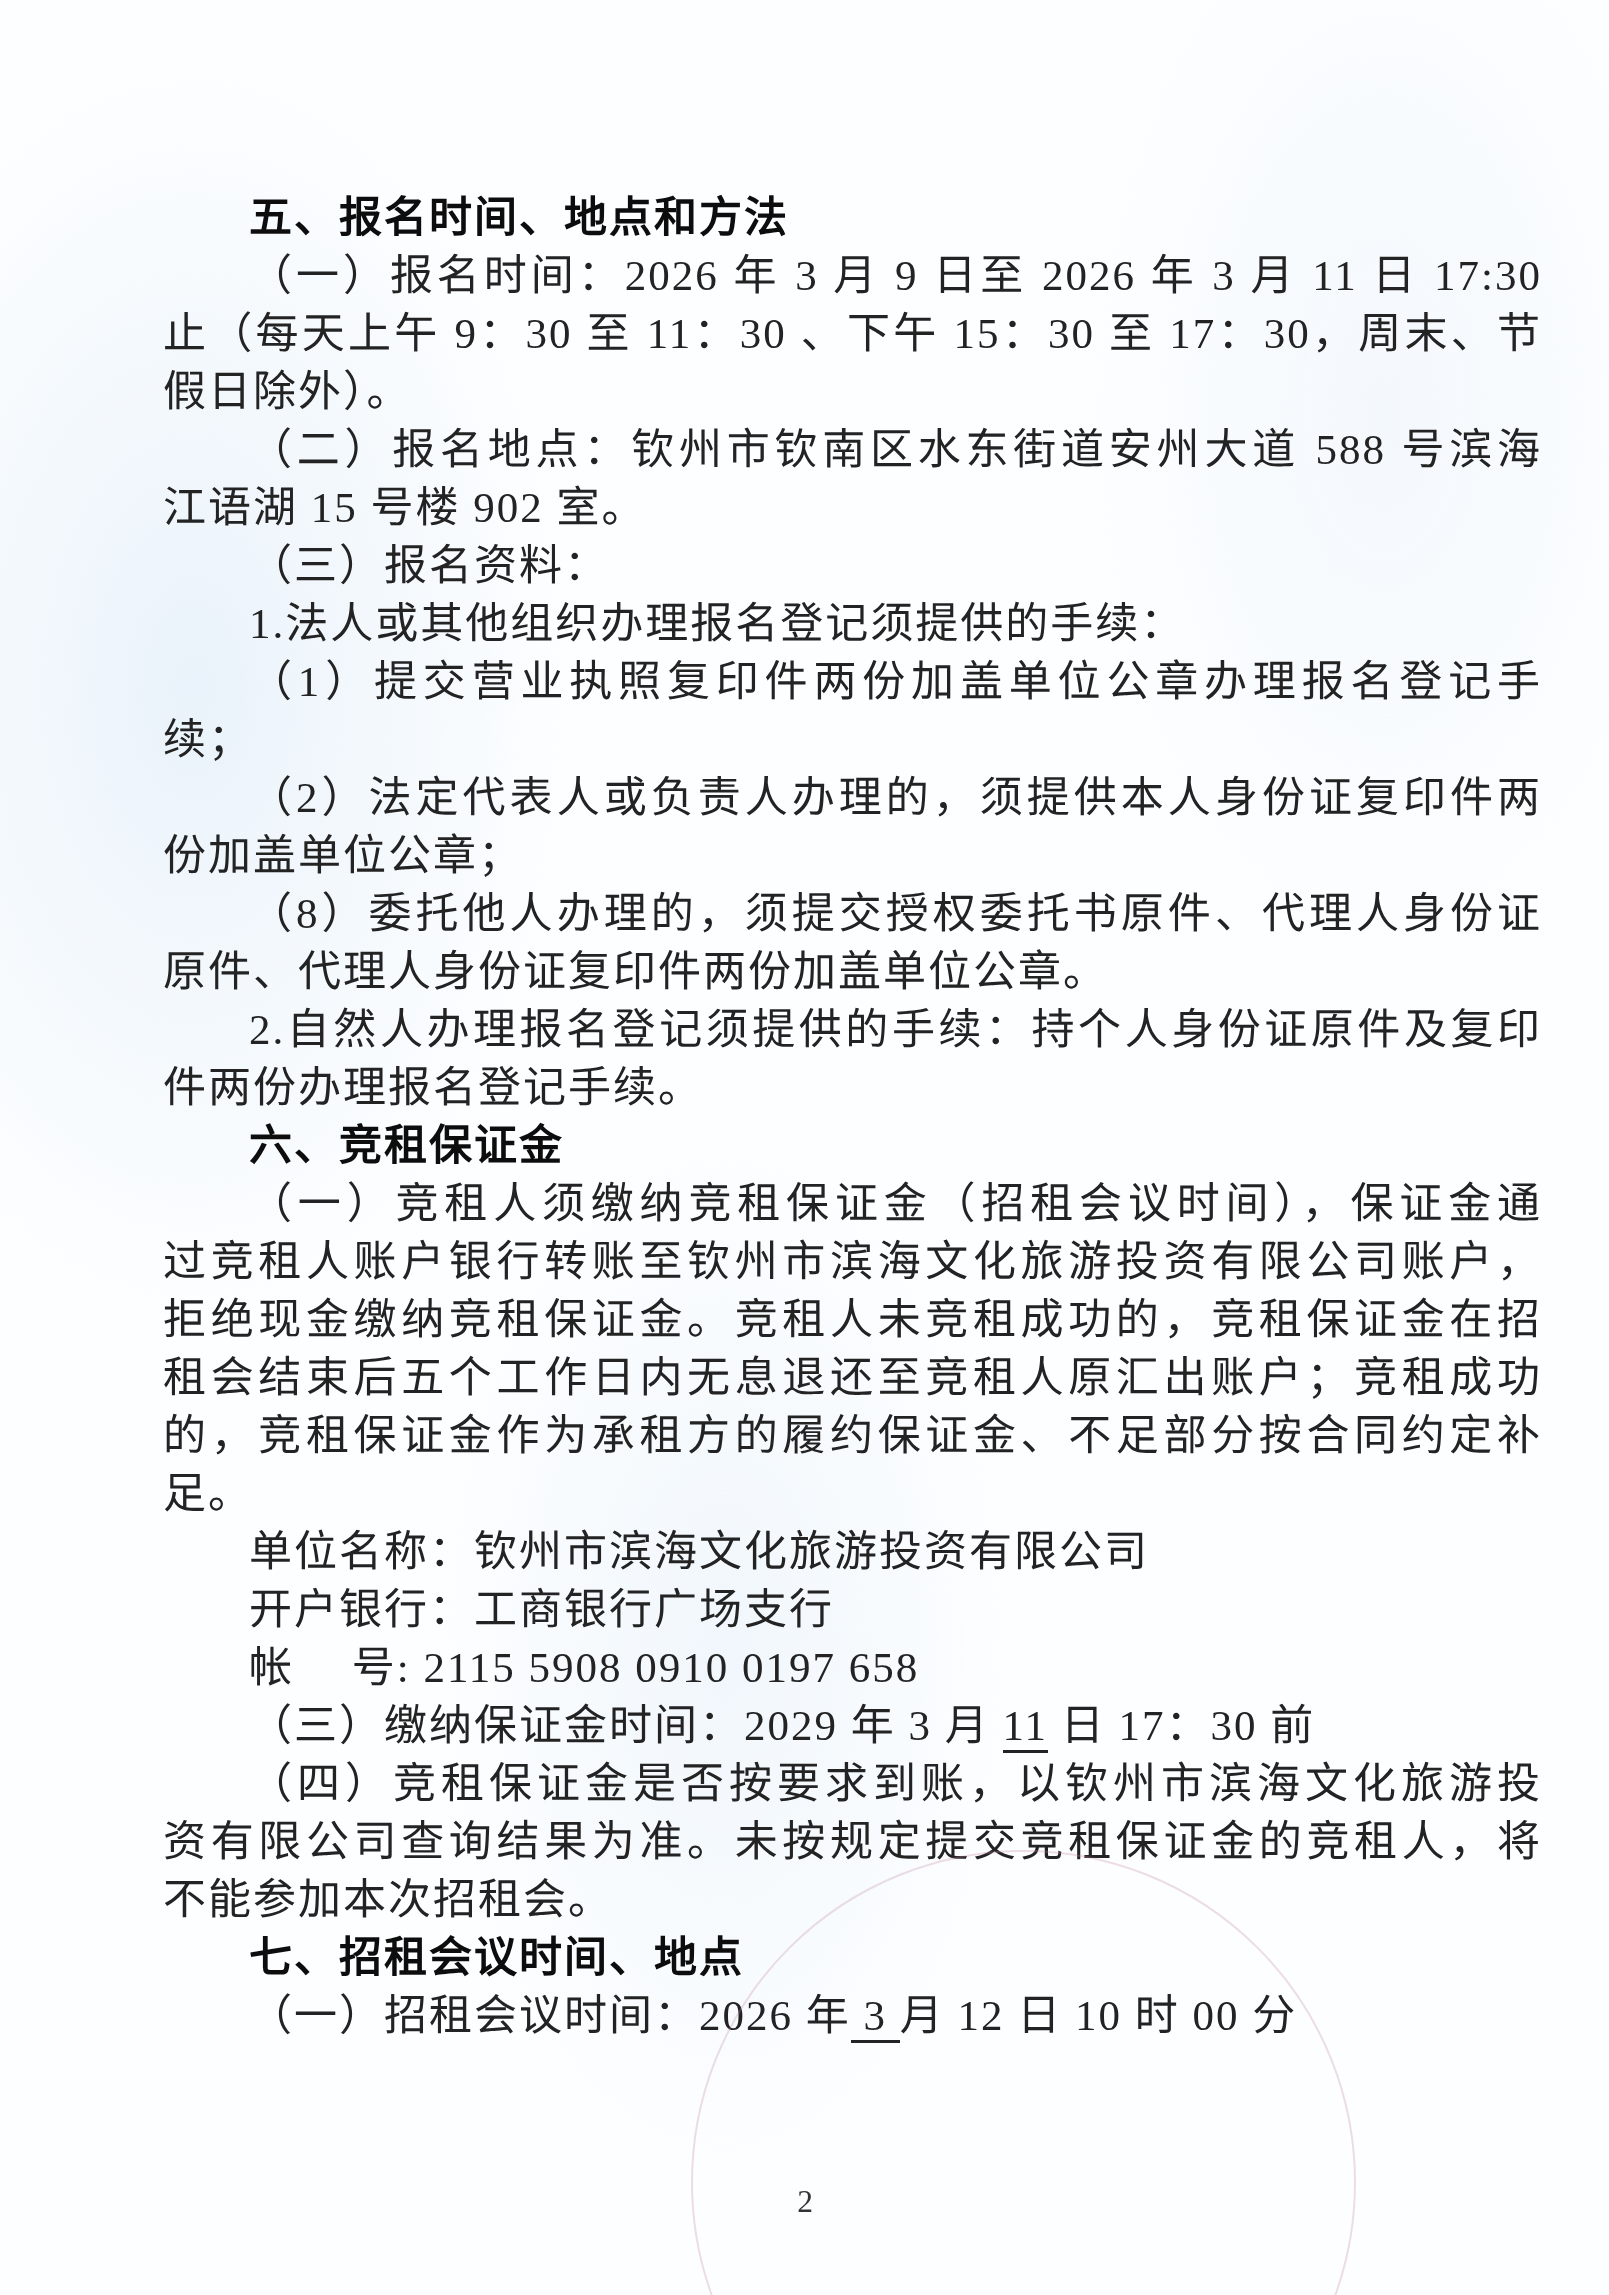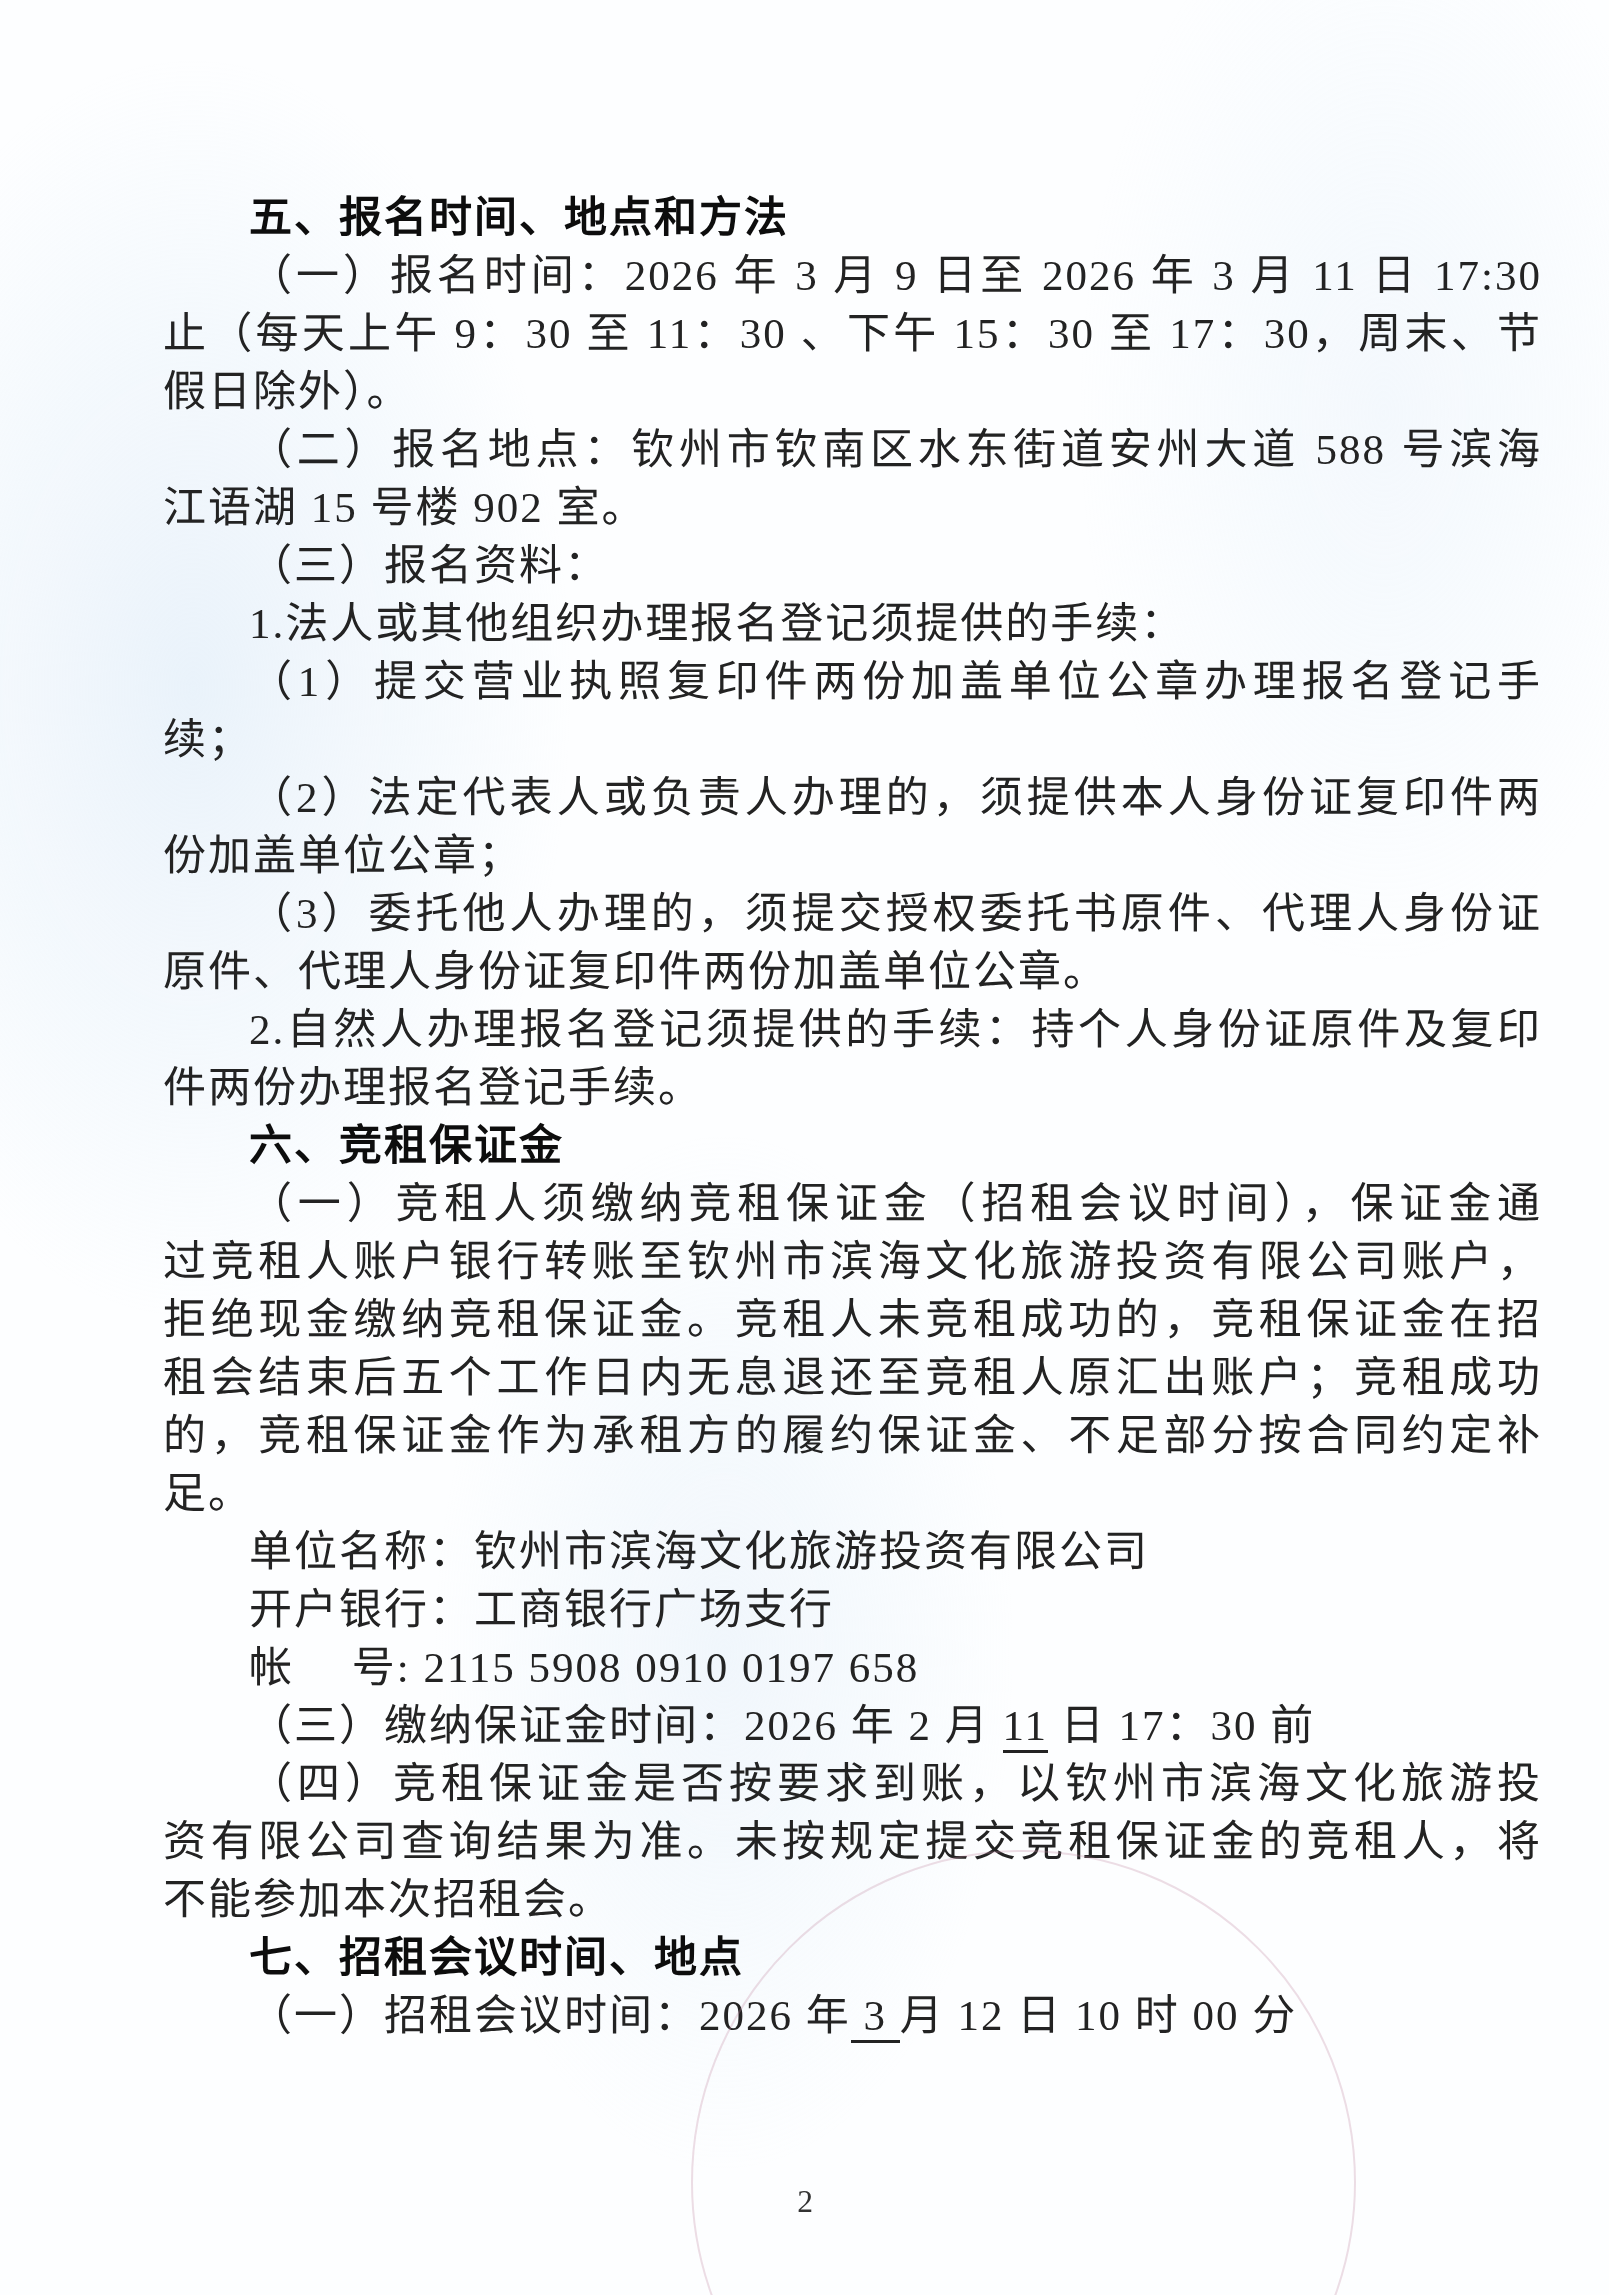--- a/index.html
+++ b/index.html
@@ -76,35 +76,35 @@
     <div class="line para fill"><span class="">止（每天上午 9：30 至 11：30 、下午 15：30 至 17：30，周末、节</span></div>
     <div class="line para"><span class="">假日除外）。</span></div>
     <div class="line para indent fill"><span class="">（二）报名地点：钦州市钦南区水东街道安州大道 588 号滨海</span></div>
     <div class="line para"><span class="">江语湖 15 号楼 902 室。</span></div>
     <div class="line para indent"><span class="">（三）报名资料：</span></div>
     <div class="line para indent"><span class="">1.法人或其他组织办理报名登记须提供的手续：</span></div>
     <div class="line para indent fill"><span class="">（1）提交营业执照复印件两份加盖单位公章办理报名登记手</span></div>
     <div class="line para"><span class="">续；</span></div>
     <div class="line para indent fill"><span class="">（2）法定代表人或负责人办理的，须提供本人身份证复印件两</span></div>
     <div class="line para"><span class="">份加盖单位公章；</span></div>
-    <div class="line para indent fill"><span class="">（3）委托他人办理的，须提交授权委托书原件、代理人身份证</span></div>
+    <div class="line para indent fill"><span class="">（8）委托他人办理的，须提交授权委托书原件、代理人身份证</span></div>
     <div class="line para"><span class="">原件、代理人身份证复印件两份加盖单位公章。</span></div>
     <div class="line para indent fill"><span class="">2.自然人办理报名登记须提供的手续：持个人身份证原件及复印</span></div>
     <div class="line para"><span class="">件两份办理报名登记手续。</span></div>
     <div class="line heading"><span class="">六、竞租保证金</span></div>
     <div class="line para indent fill"><span class="">（一）竞租人须缴纳竞租保证金（招租会议时间），保证金通</span></div>
     <div class="line para fill"><span class="">过竞租人账户银行转账至钦州市滨海文化旅游投资有限公司账户，</span></div>
     <div class="line para fill"><span class="">拒绝现金缴纳竞租保证金。竞租人未竞租成功的，竞租保证金在招</span></div>
     <div class="line para fill"><span class="">租会结束后五个工作日内无息退还至竞租人原汇出账户；竞租成功</span></div>
     <div class="line para fill"><span class="">的，竞租保证金作为承租方的履约保证金、不足部分按合同约定补</span></div>
     <div class="line para"><span class="">足。</span></div>
     <div class="line para indent"><span class="">单位名称：钦州市滨海文化旅游投资有限公司</span></div>
     <div class="line para indent"><span class="">开户银行：工商银行广场支行</span></div>
     <div class="line para indent"><span class="">帐　 号: 2115 5908 0910 0197 658</span></div>
-    <div class="line para indent"><span class="">（三）缴纳保证金时间：2026 年 2 月 </span><span class="u">11</span><span class=""> 日 17：30 前</span></div>
+    <div class="line para indent"><span class="">（三）缴纳保证金时间：2029 年 3 月 </span><span class="u">11</span><span class=""> 日 17：30 前</span></div>
     <div class="line para indent fill"><span class="">（四）竞租保证金是否按要求到账，以钦州市滨海文化旅游投</span></div>
     <div class="line para fill"><span class="">资有限公司查询结果为准。未按规定提交竞租保证金的竞租人，将</span></div>
     <div class="line para"><span class="">不能参加本次招租会。</span></div>
     <div class="line heading"><span class="">七、招租会议时间、地点</span></div>
     <div class="line para indent"><span class="">（一）招租会议时间：2026 年</span><span class="u"> 3 </span><span class="">月 12 日 10 时 00 分</span></div>
   </div>
 
 <div class="page-number">2</div>
 
 

